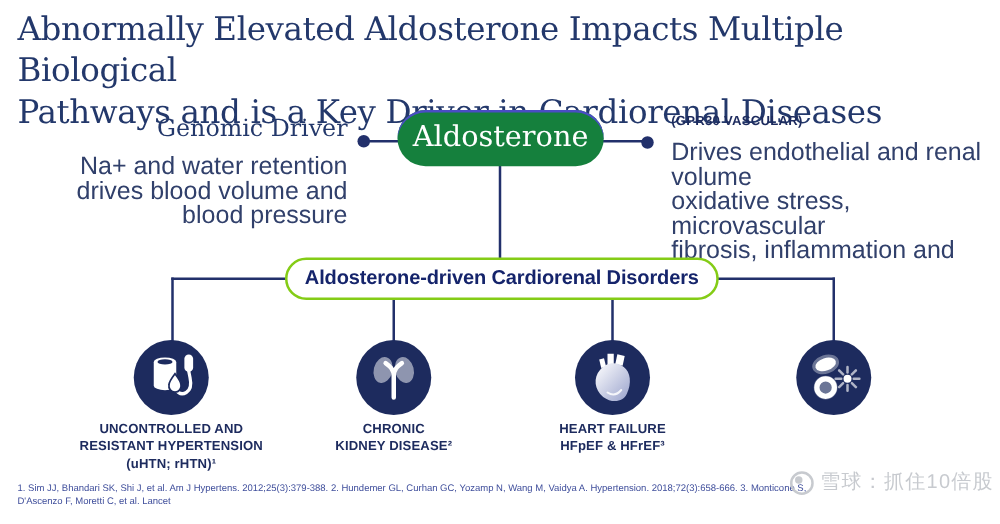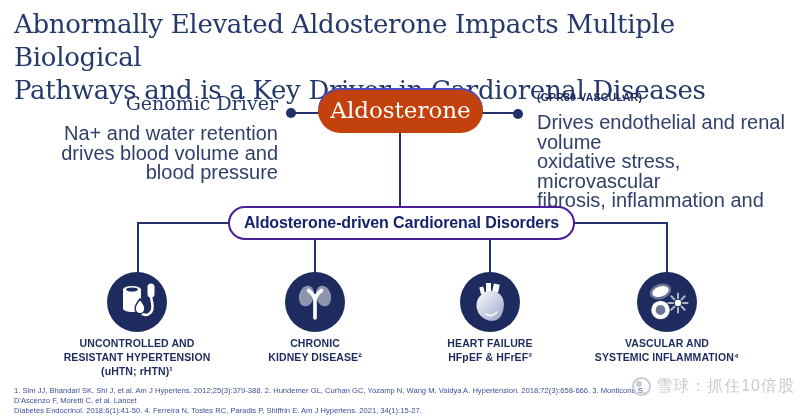--- a/index.html
+++ b/index.html
@@ -21,21 +21,21 @@
     font-size: 26px;
     line-height: 33px;
     color: #23386b;
     white-space: pre-line;
     letter-spacing: -0.3px;
   }
   
   .pill {
     position: absolute;
     left: 318px; top: 88px; width: 165px; height: 45px;
-    background: #c2410c;
+    background: #15803d;
     border-radius: 23px;
     box-shadow: inset 0 2px 0 #4a4dc4;
     text-align: center;
     z-index: 2;
   }
   .pill span {
     font-family: "DejaVu Serif", "Liberation Serif", serif;
     font-size: 23px;
     line-height: 45px;
     color: #ffffff;
@@ -60,21 +60,21 @@
     margin-top: 9px;
     font-size: 20px; line-height: 19.5px;
     color: #31406b;
     white-space: pre-line;
   }
   
   .disorders-box {
     position: absolute;
     left: 228px; top: 206px; width: 347px; height: 34px;
     background: #ffffff;
-    border: 2px solid #4c1d95;
+    border: 2px solid #84cc16;
     border-radius: 18px;
     text-align: center;
     z-index: 2;
   }
   .disorders-box span {
     font-size: 16px; font-weight: bold;
     line-height: 30px; color: #15246b;
     letter-spacing: -0.1px;
   }
   
@@ -213,26 +213,23 @@
     </svg>
   </div>
 
   <div class="disorder-label" style="left:47px;">UNCONTROLLED AND
 RESISTANT HYPERTENSION
 (uHTN; rHTN)¹</div>
   <div class="disorder-label" style="left:225px;">CHRONIC
 KIDNEY DISEASE²</div>
   <div class="disorder-label" style="left:400px;text-align:center;">HEART FAILURE
 HFpEF &amp; HFrEF³</div>
-  <div class="disorder-label" style="left:577px;">VASCULAR AND
-SYSTEMIC INFLAMMATION⁴</div>
 
   <div class="refs">
     <div>1. Sim JJ, Bhandari SK, Shi J, et al. Am J Hypertens. 2012;25(3):379-388. 2. Hundemer GL, Curhan GC, Yozamp N, Wang M, Vaidya A. Hypertension. 2018;72(3):658-666. 3. Monticone S, D'Ascenzo F, Moretti C, et al. Lancet</div>
-    <div>Diabetes Endocrinol. 2018;6(1):41-50. 4. Ferreira N, Tostes RC, Paradis P, Shiffrin E.  Am J Hypertens.  2021, 34(1):15-27.</div>
   </div>
 
   <div class="watermark">
     <span class="wm-logo"></span>
     <span class="wm-text">雪球：抓住10倍股</span>
   </div>
 
 </div>
 
 </body></html>

